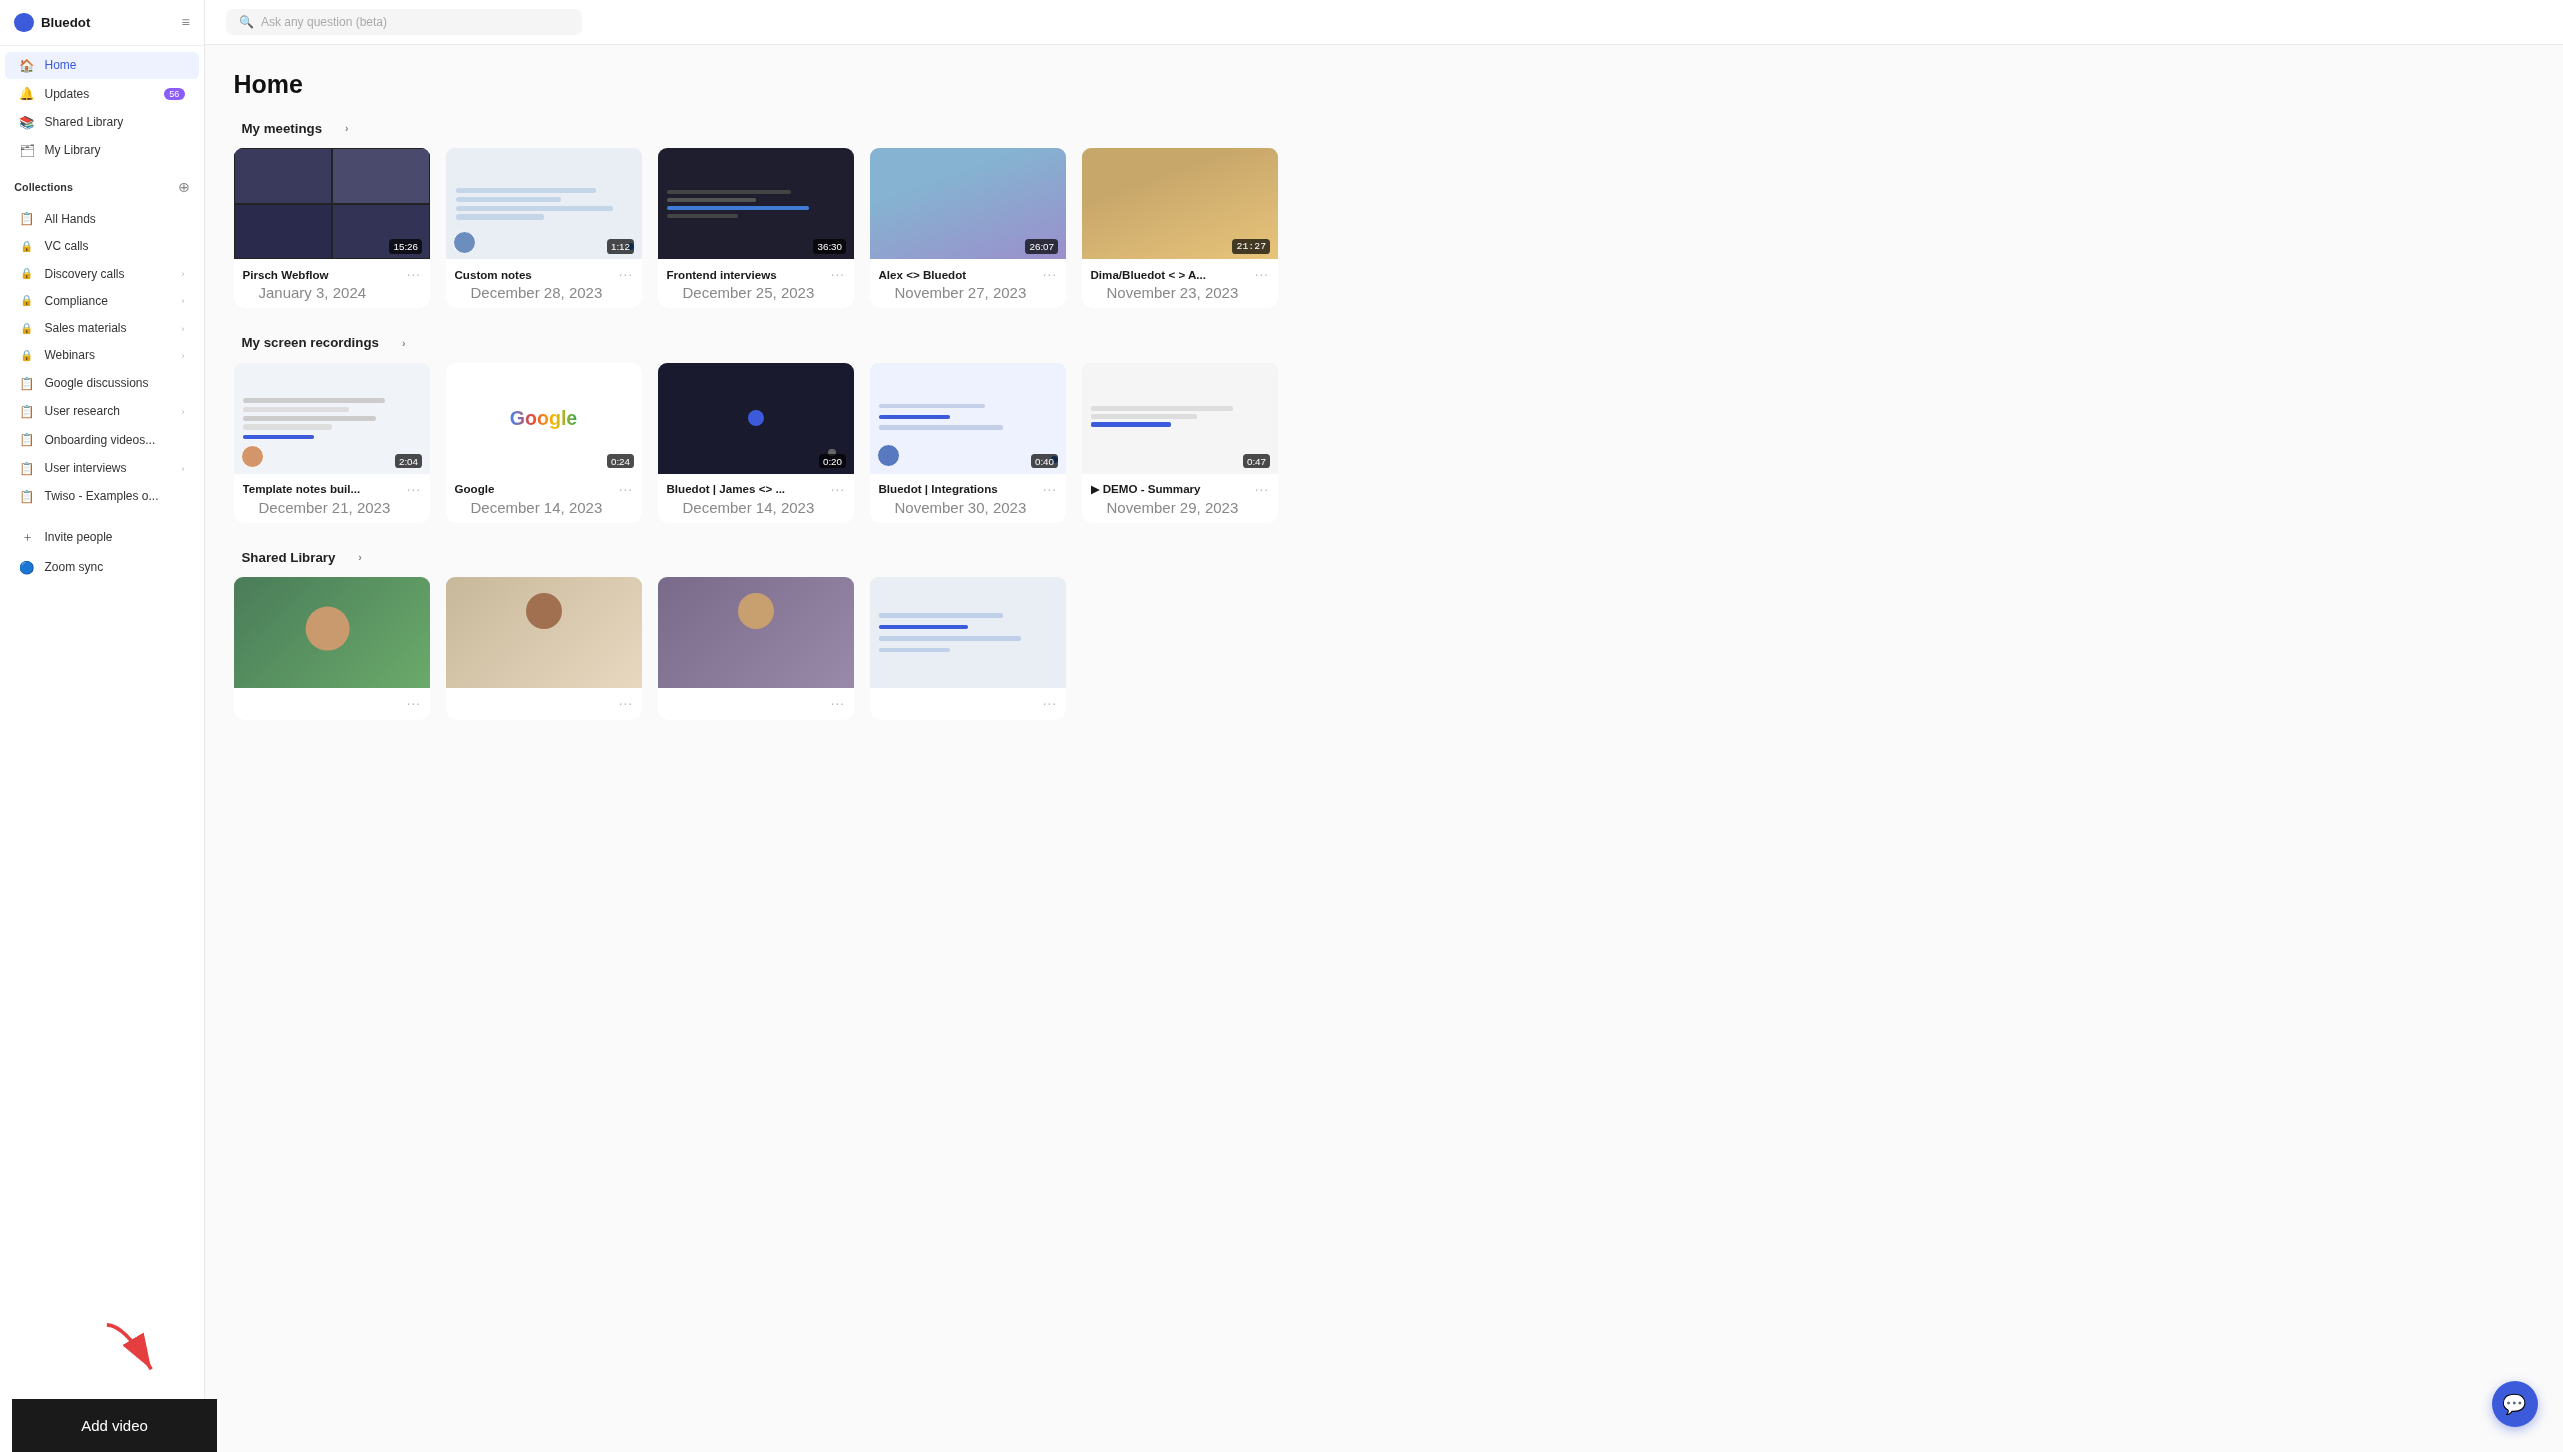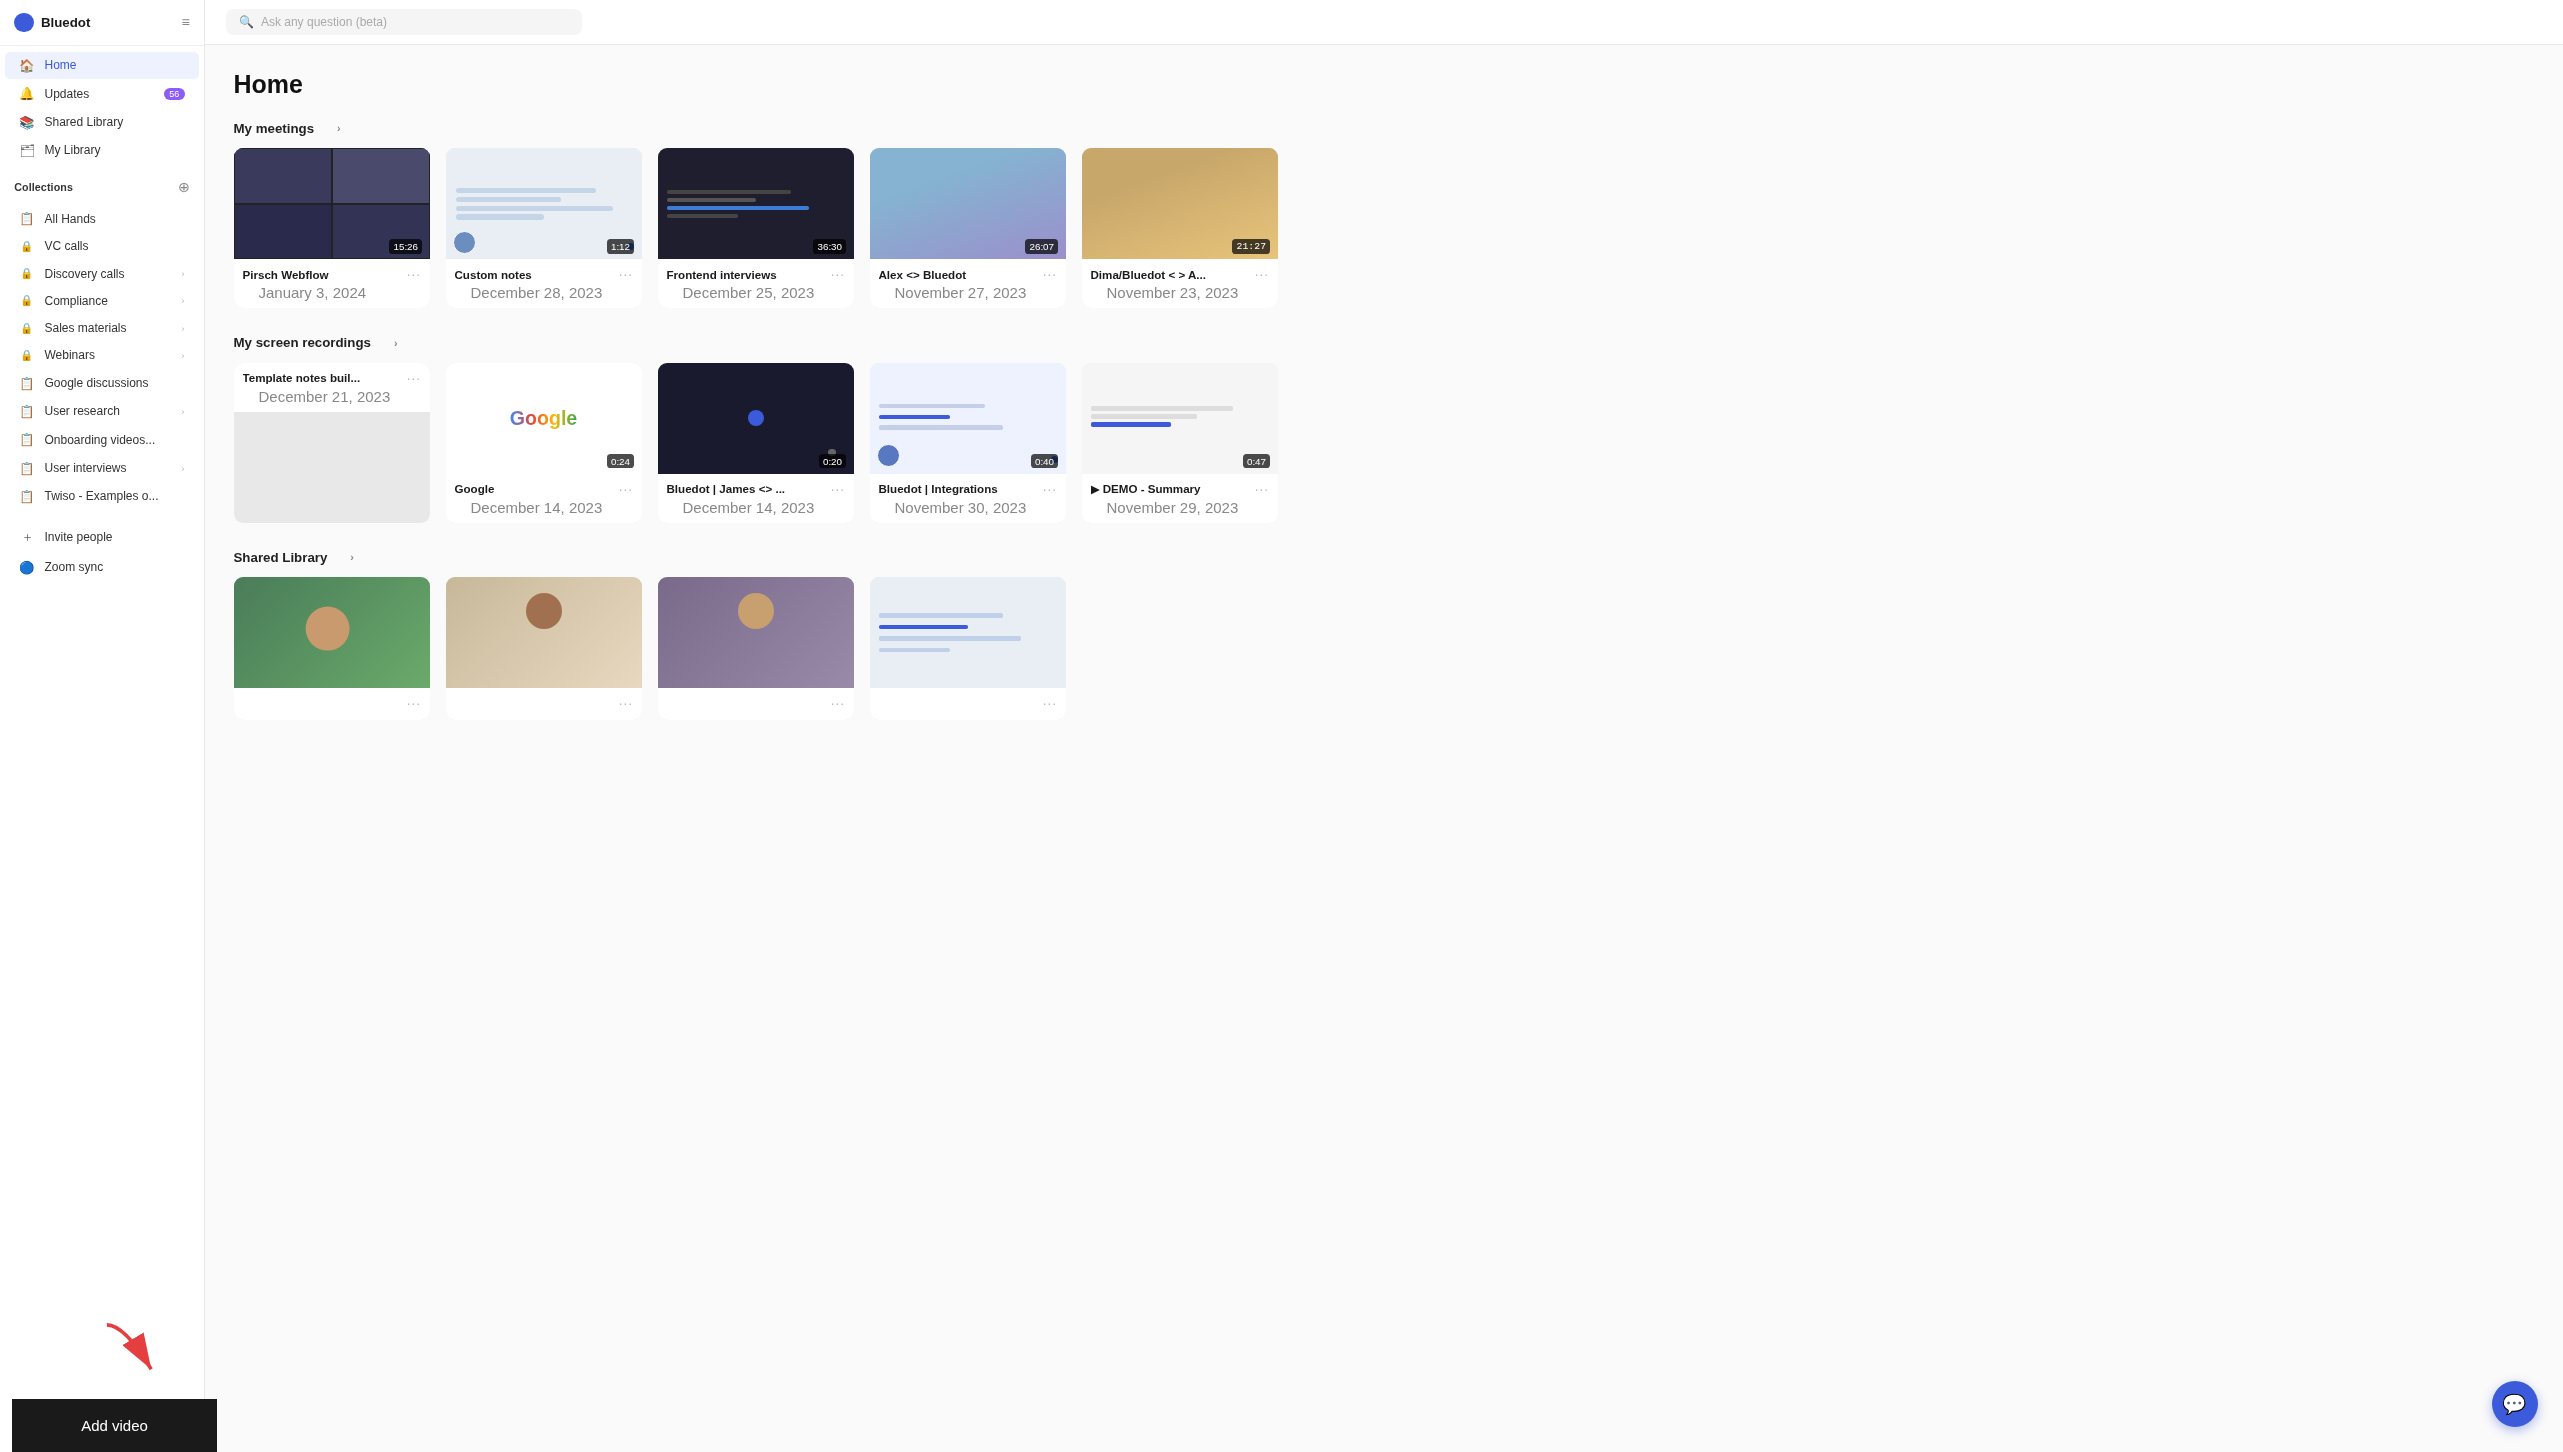--- a/index.html
+++ b/index.html
@@ -144,20 +144,21 @@
 
     .section-label {
       display: flex;
       align-items: center;
       gap: 23px;
       font-size: 13.3px;
       font-weight: 600;
       color: #222;
       margin-bottom: 12.5px;
       cursor: pointer;
+      margin-left: 8px;
     }
 
     .section-label .arrow { color: #888; font-size: 10.7px; }
 
     .cards-row {
       display: flex;
       gap: 16px;
       margin-bottom: 27px;
       overflow-x: visible;
     }
@@ -530,20 +531,31 @@
       </div>
     </div>
 
     <div class="section-label">
       <span>My screen recordings</span>
       <span class="arrow">›</span>
     </div>
     <div class="cards-row">
 
       <div class="card">
+        <div class="card-thumb" style="background:#f0f4f8;">
+          <div class="screen-lines">
+            <div class="screen-line" style="width:80%; background:#ccc;"></div>
+            <div class="screen-line" style="width:60%; background:#ddd;"></div>
+            <div class="screen-line" style="width:75%; background:#ccc;"></div>
+            <div class="screen-line" style="width:50%; background:#ddd;"></div>
+            <div style="height:3.6px; width:40%; background:#3b5bdb; border-radius:1.8px; margin-top:1.8px;"></div>
+          </div>
+          <div class="card-avatar" style="background: #d4956a;"></div>
+          <span class="card-duration">2:04</span>
+        </div>
         <div class="card-body">
           <div class="card-title-row">
             <span class="card-title">Template notes buil...</span>
             <span class="card-menu">···</span>
           </div>
           <div class="card-date">December 21, 2023</div>
         </div>
       </div>
 
       <div class="card">

